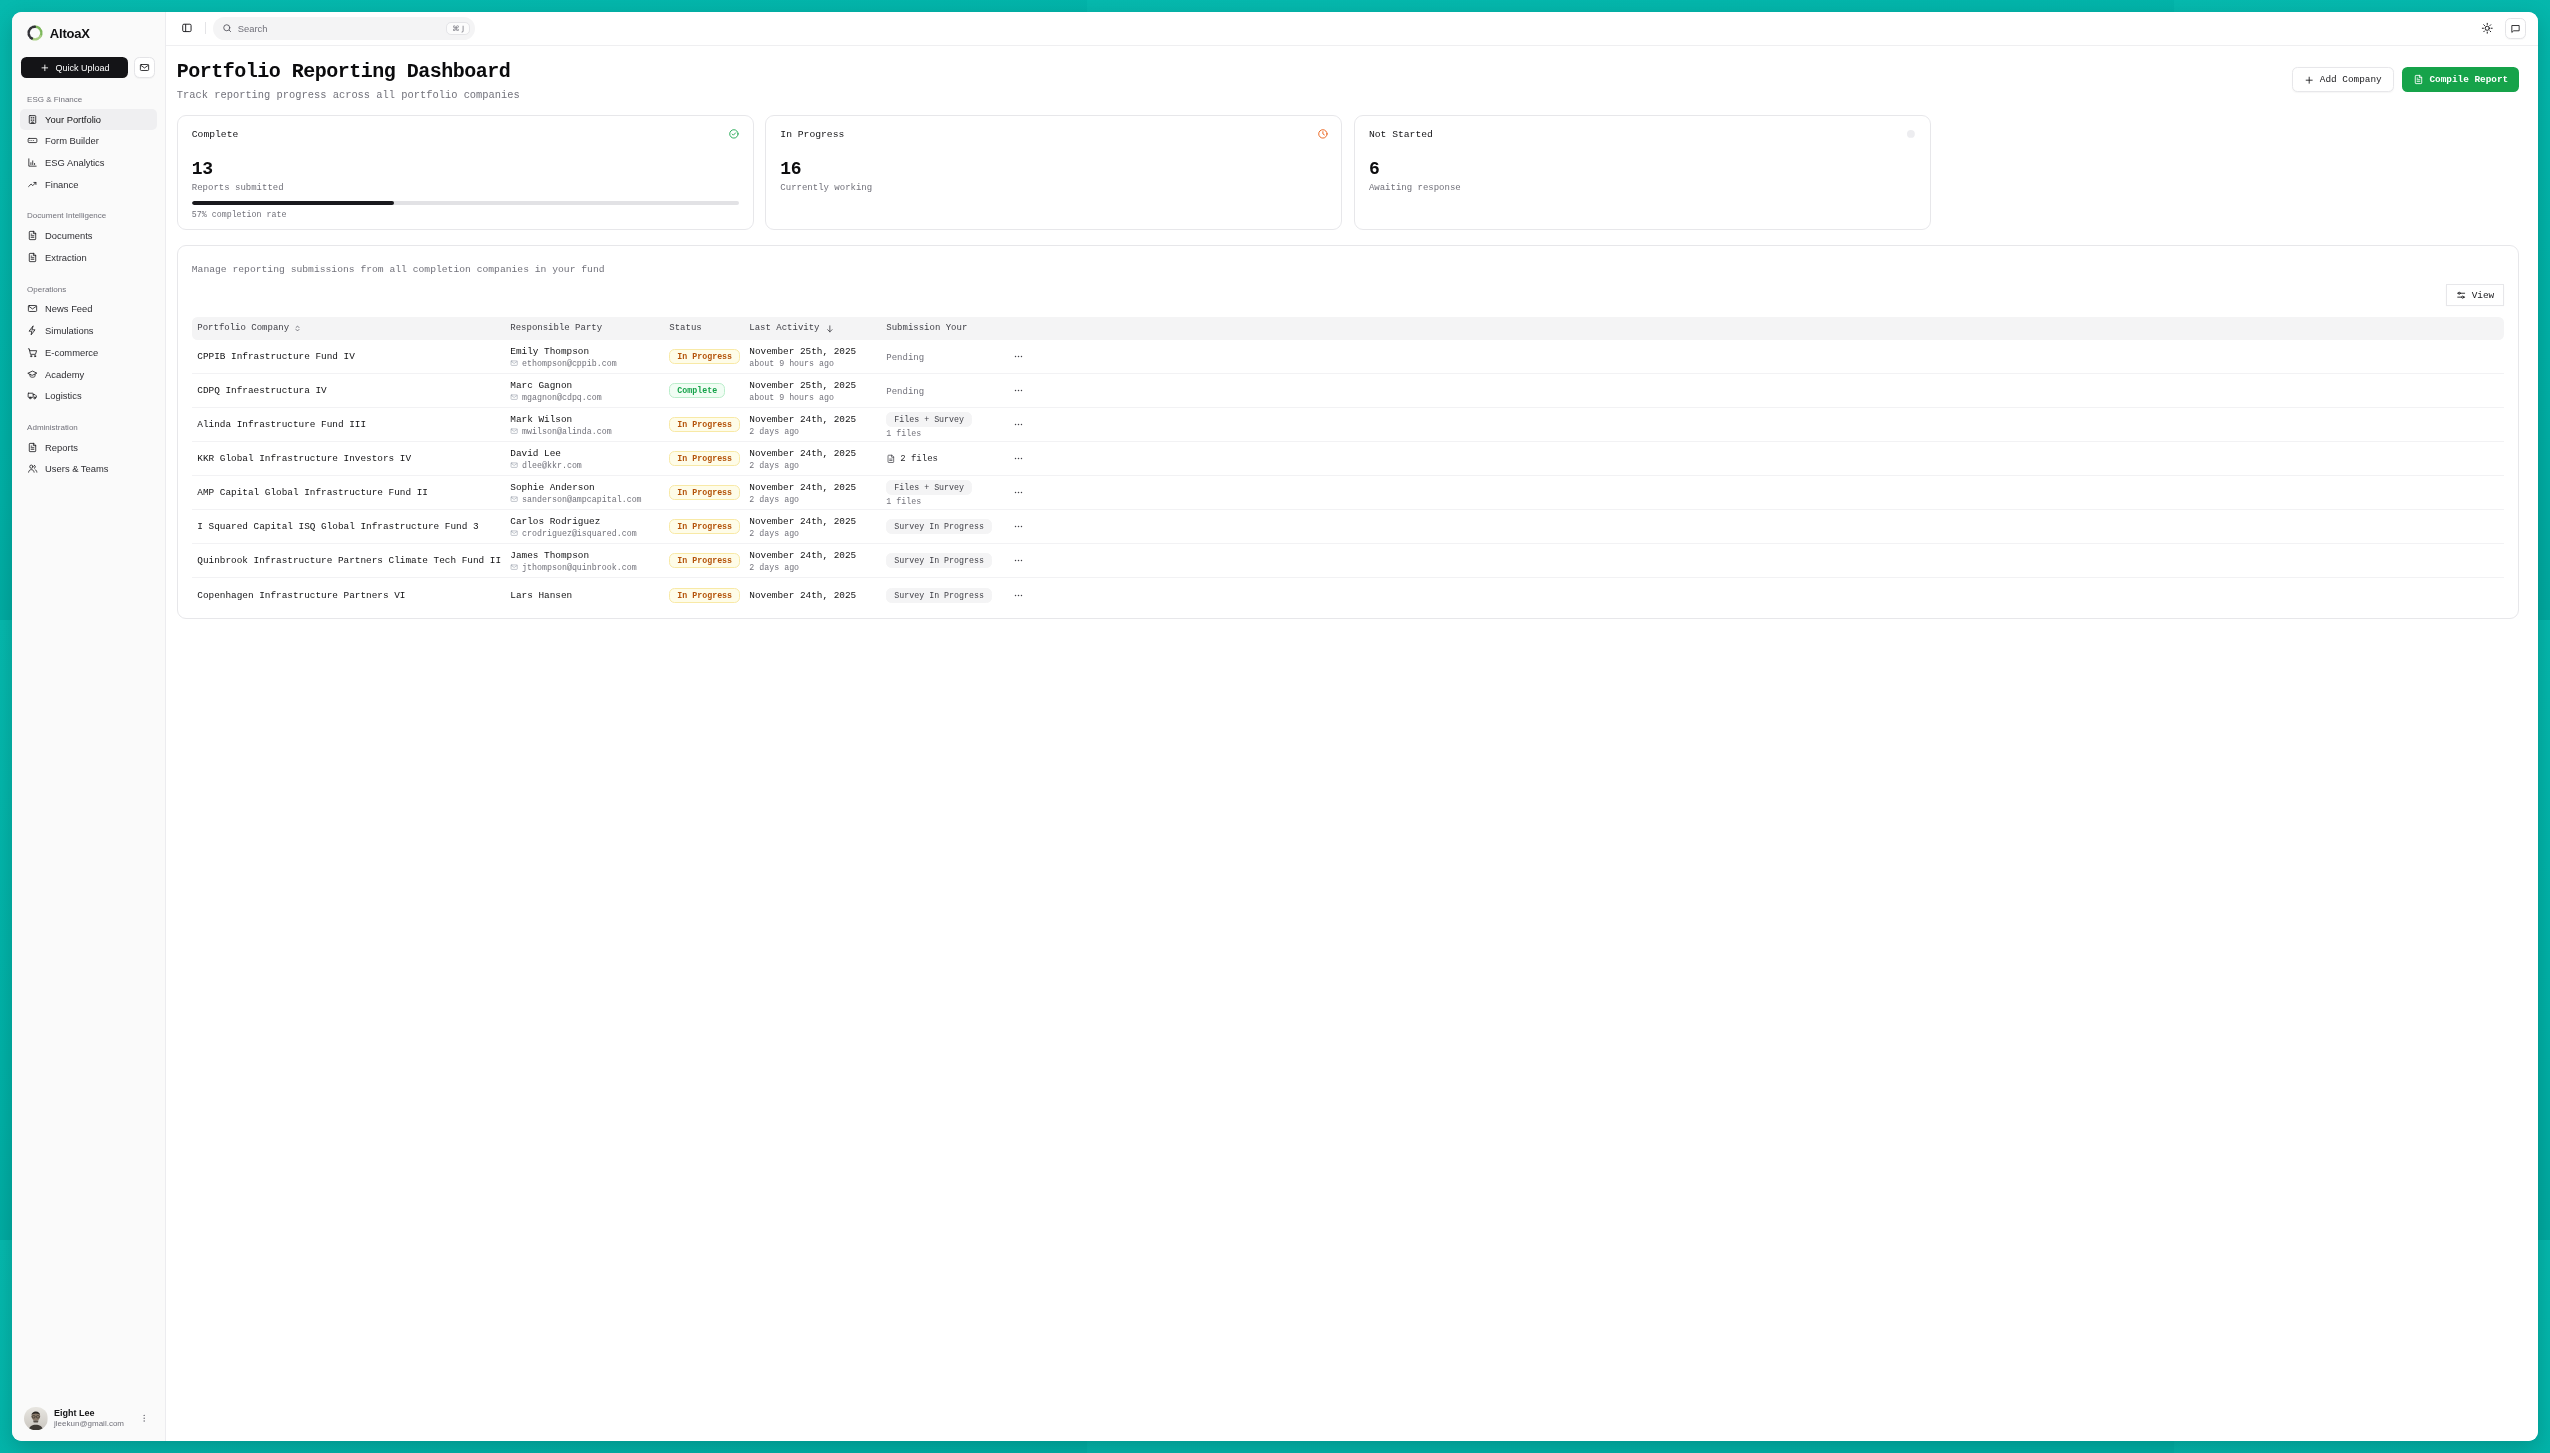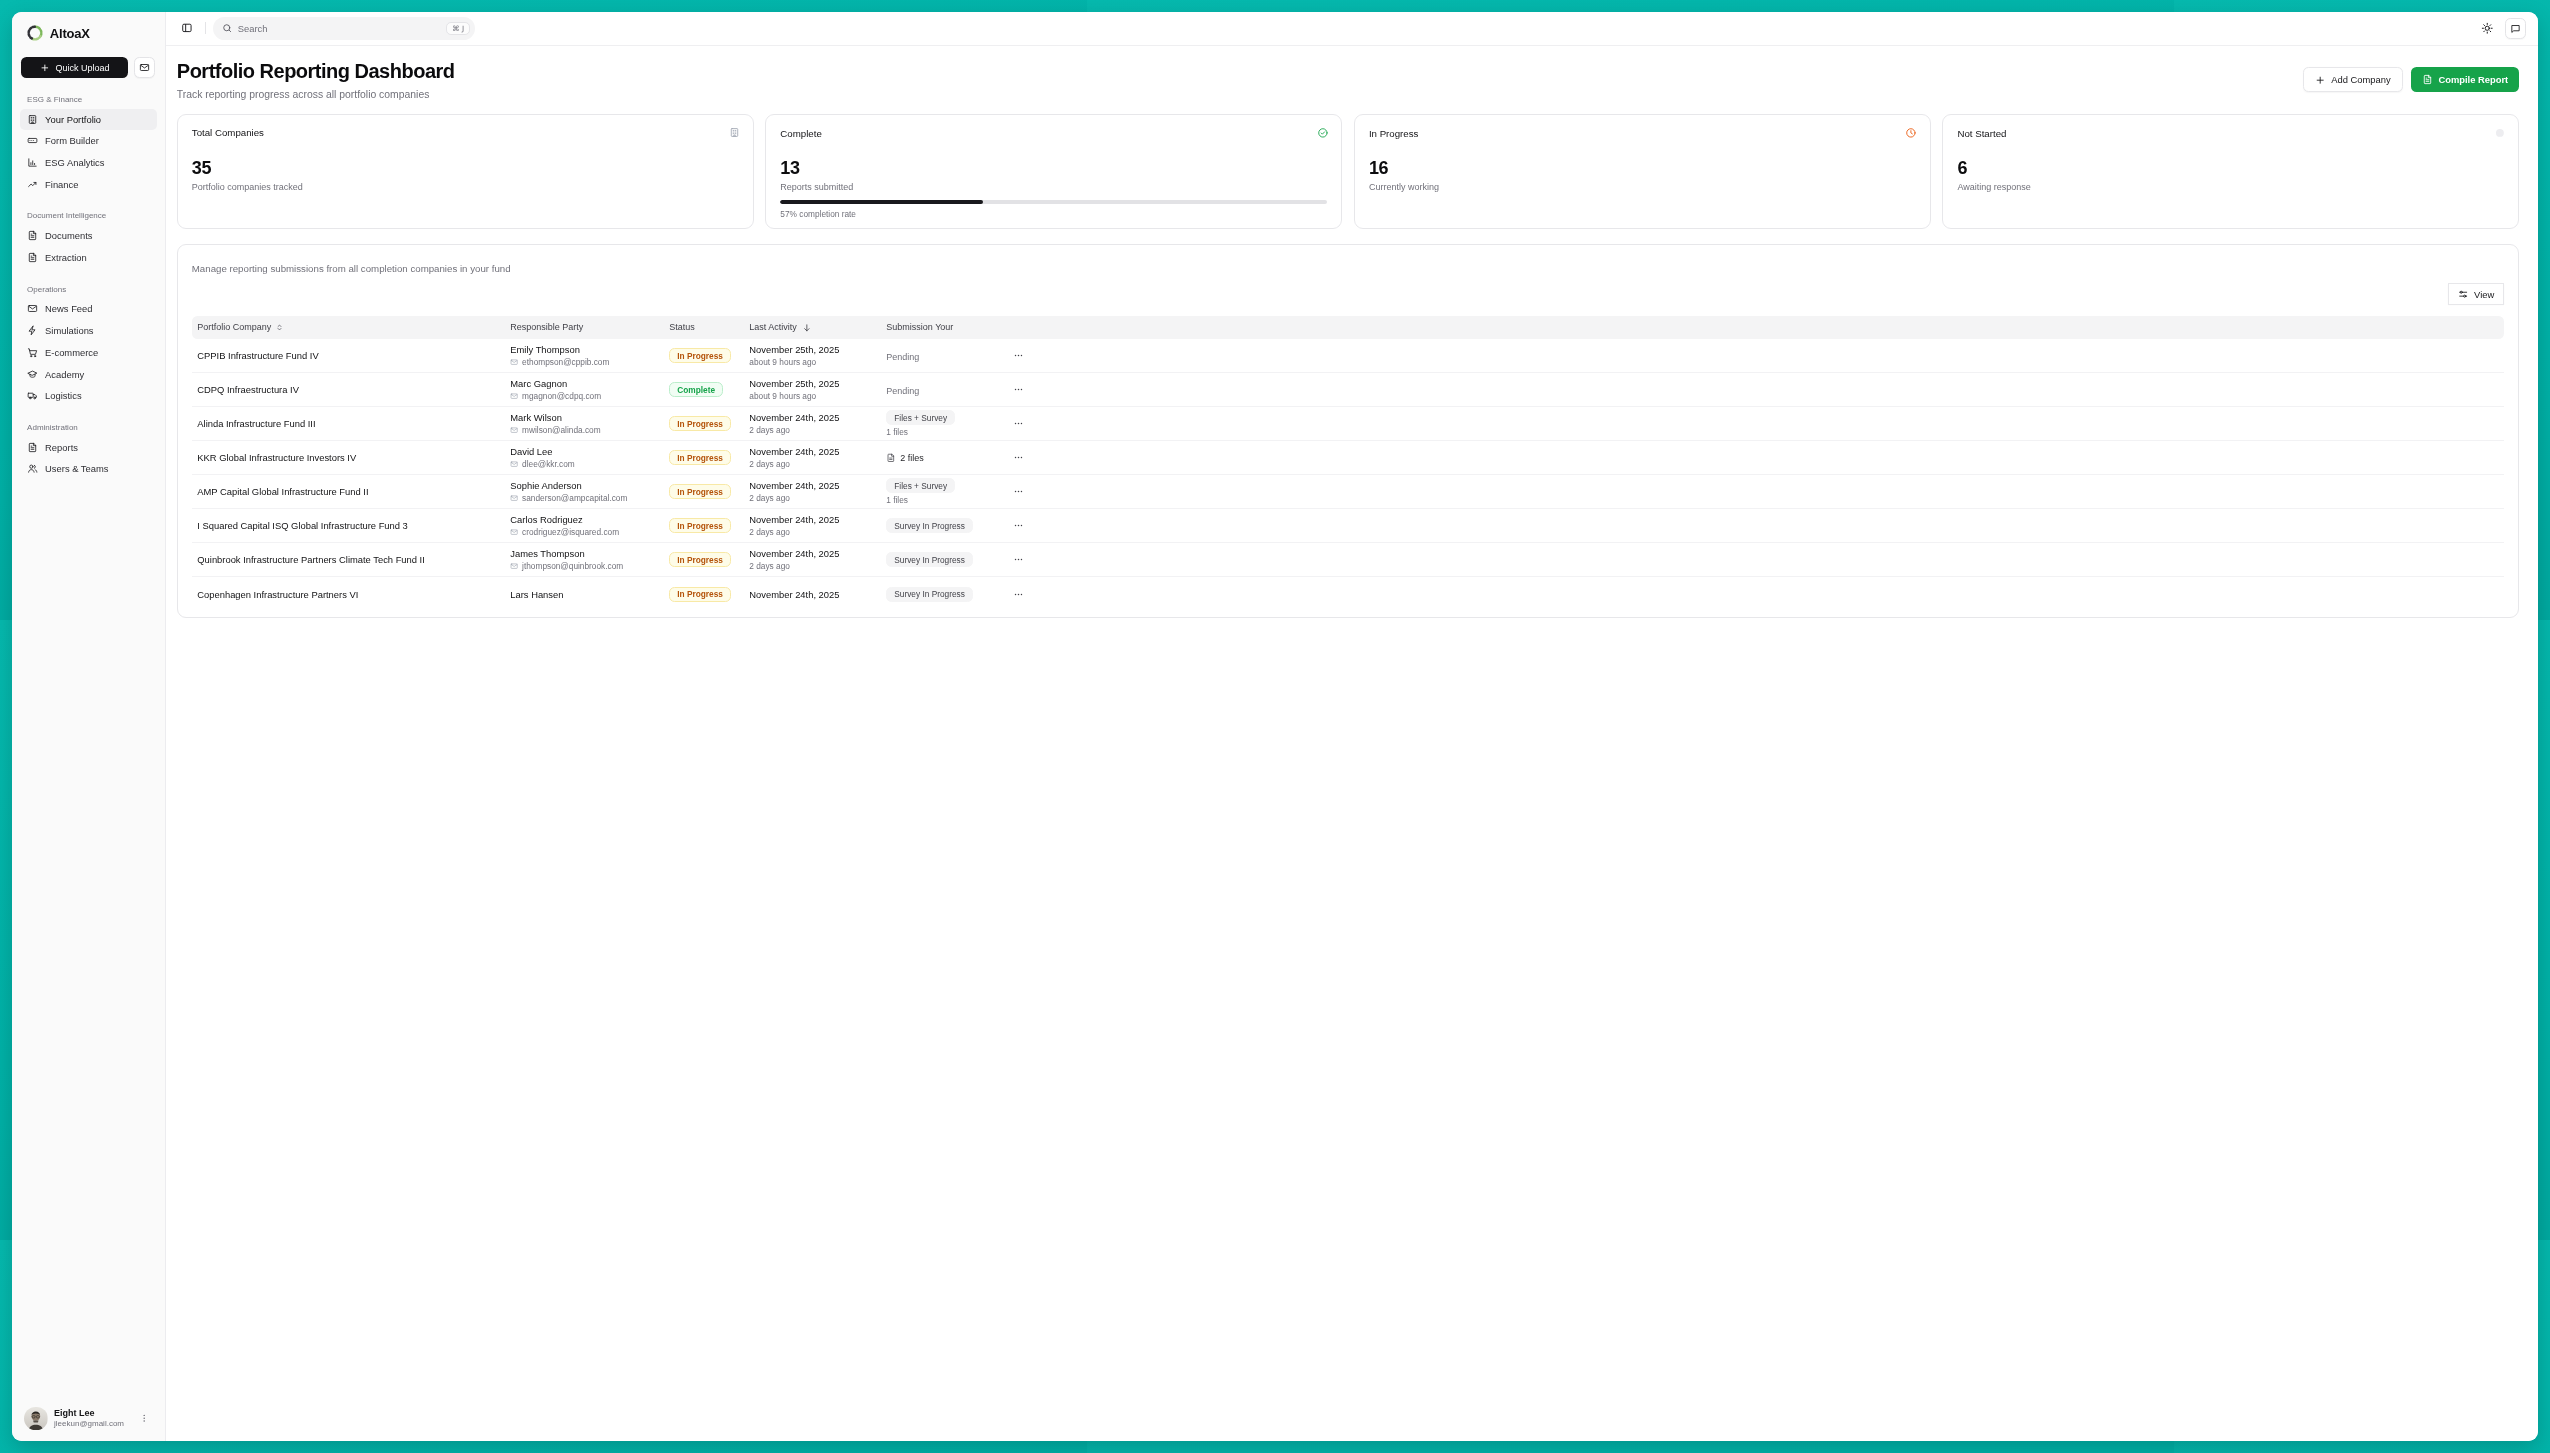--- a/index.html
+++ b/index.html
@@ -71,21 +71,21 @@
   }
   .search-pill input::placeholder { color:#71717a; }
   .kbd {
     font-family:"DejaVu Sans", sans-serif; font-size:7.3px; color:#71717a;
     border:0.7px solid #e4e4e7; background:#fcfcfc; border-radius:4.9px; padding:2.1px 4.9px; line-height:1;
   }
   .tb-spacer { flex:1; }
   .chat-btn { width:21.5px; height:21.5px; border:0.7px solid #e4e4e7; border-radius:5.5px; background:#fff;
     display:inline-flex; align-items:center; justify-content:center; cursor:pointer; color:#18181b;
     box-shadow:0 0.7px 0.7px rgba(0,0,0,.03); }
-  .content { flex:1; overflow:hidden; padding:0 19px 16px 11px; }
+  .content { flex:1; overflow:hidden; padding:0 19px 16px 11px;font-family:Liberation Mono, monospace; }
   
   .page-head { display:flex; align-items:flex-start; justify-content:space-between; padding:14.6px 0 14px; }
   .page-title { font-size:20px; font-weight:800; letter-spacing:-0.5px; color:#0b0b0d; }
   .page-sub { font-size:10.4px; color:#71717a; margin-top:5.5px; }
   .head-actions { display:flex; gap:8.3px; margin-top:7px; }
   .btn { height:25px; border-radius:5.5px; font-size:9.4px; font-weight:500; font-family:inherit;
     display:inline-flex; align-items:center; gap:5.5px; padding:0 11px; cursor:pointer; }
   .btn-outline { background:#fff; border:0.7px solid #e7e7ea; color:#18181b; box-shadow:0 0.7px 1.4px rgba(0,0,0,.04); }
   .btn-green { border:none; color:#fff; font-weight:600; }
   
@@ -390,33 +390,20 @@
                 </svg>
             </span>
             <span>Compile Report</span>
           </button>
         </div>
       </div>
 
       <div class="stats" id="stats">
           <div class="stat-card">
             <div class="stat-head">
-       <span class="stat-title">Total Companies</span>
-       <span class="stat-ic" style="color:#9ca3af">
-                <svg viewBox="0 0 24 24" width="11" height="11" fill="none" stroke="currentColor" stroke-width="1.8" stroke-linecap="round" stroke-linejoin="round">
-                  <rect x="5" y="3.5" width="14" height="17" rx="1.5"></rect>
-                  <path d="M9 7.5h1.5M13.5 7.5H15M9 11h1.5M13.5 11H15M9 14.5h1.5M13.5 14.5H15M10.5 20.5v-3h3v3"></path>
-                </svg>
-              </span>
-     </div>
-     <div class="stat-value">35</div>
-     <div class="stat-caption">Portfolio companies tracked</div>
-          </div>
-          <div class="stat-card">
-            <div class="stat-head">
        <span class="stat-title">Complete</span>
        <span class="stat-ic" style="color:#16a34a">
                 <svg viewBox="0 0 24 24" width="11.8" height="11.8" fill="none" stroke="currentColor" stroke-width="1.8" stroke-linecap="round" stroke-linejoin="round">
                   <circle cx="12" cy="12" r="8.5"></circle>
                   <path d="m8.5 12.2 2.4 2.4 4.6-4.8"></path>
                 </svg>
               </span>
      </div>
      <div class="stat-value">13</div>
      <div class="stat-caption">Reports submitted</div>

